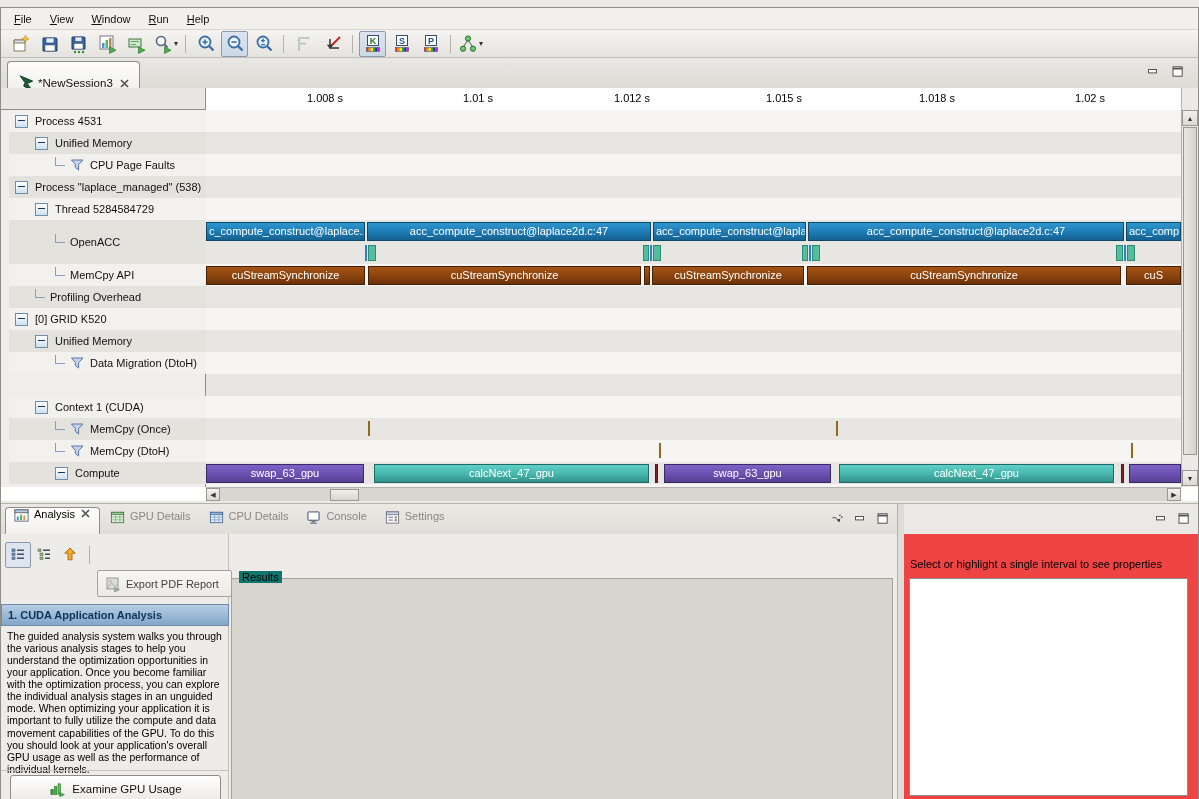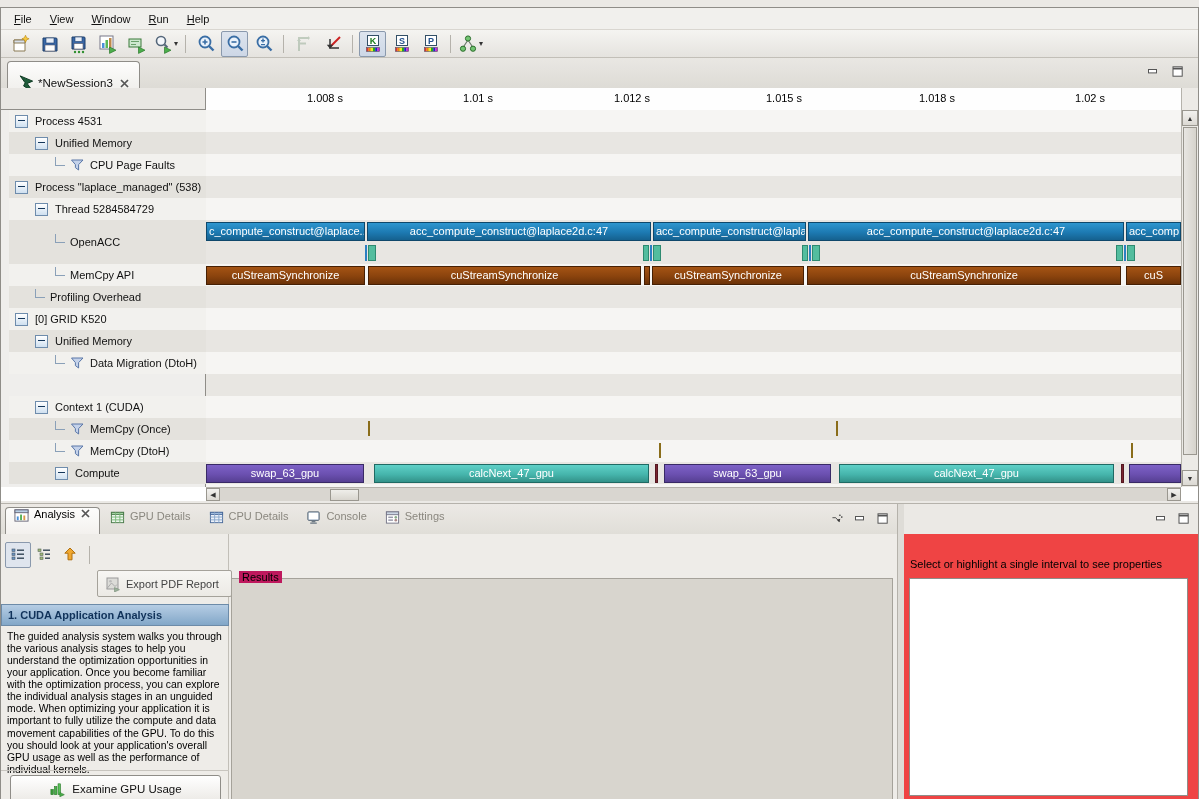--- a/index.html
+++ b/index.html
@@ -93,21 +93,21 @@
              background:linear-gradient(#f7f6f3,#eceae5);display:flex;align-items:center;gap:5px;padding:0 7px;box-sizing:border-box;color:#444;}
   #exportBtn svg{width:16px;height:16px;}
   #sectionHdr{position:absolute;left:0px;top:70px;width:228px;height:22px;background:linear-gradient(#b6cde4,#82a7c8);
               border:1px solid #6d8ba8;box-sizing:border-box;color:#10325a;font-weight:bold;line-height:20px;padding-left:6px;}
   #sectionBody{position:absolute;left:6px;top:97px;width:218px;height:132px;font-size:10.4px;line-height:1.16;color:#000;}
   #adivider{position:absolute;left:0;top:236px;width:228px;border-top:1px solid #c8c5bf;}
   #examineBtn{position:absolute;left:9px;top:241px;width:209px;height:26px;border:1px solid #8f8d88;border-radius:3px;
               background:linear-gradient(#ffffff,#ebe9e5);display:flex;align-items:center;justify-content:center;gap:7px;font-size:11.5px;}
   #examineBtn svg{width:16px;height:16px;}
   .group{position:absolute;left:230px;top:44px;width:660px;height:252px;border:1px solid #a5a29a;background:#d8d5ce;}
-  .grouplabel{position:absolute;left:238px;top:37px;background:#be185d;padding:0 3px;color:#000;}
+  .grouplabel{position:absolute;left:238px;top:37px;background:#0f766e;padding:0 3px;color:#000;}
 
   #propsBody{position:absolute;left:0;top:30px;right:0;bottom:0;background:#ef4444;}
   #propsHint{position:absolute;left:6px;top:24px;font-size:11px;color:#000;}
   #propsBox{position:absolute;left:5px;top:44px;right:10px;bottom:10px;border:1px solid #8f8d88;background:#fff;}
 </style>
 </head>
 <body>
 
 <div id="app">
   <div id="menubar">

